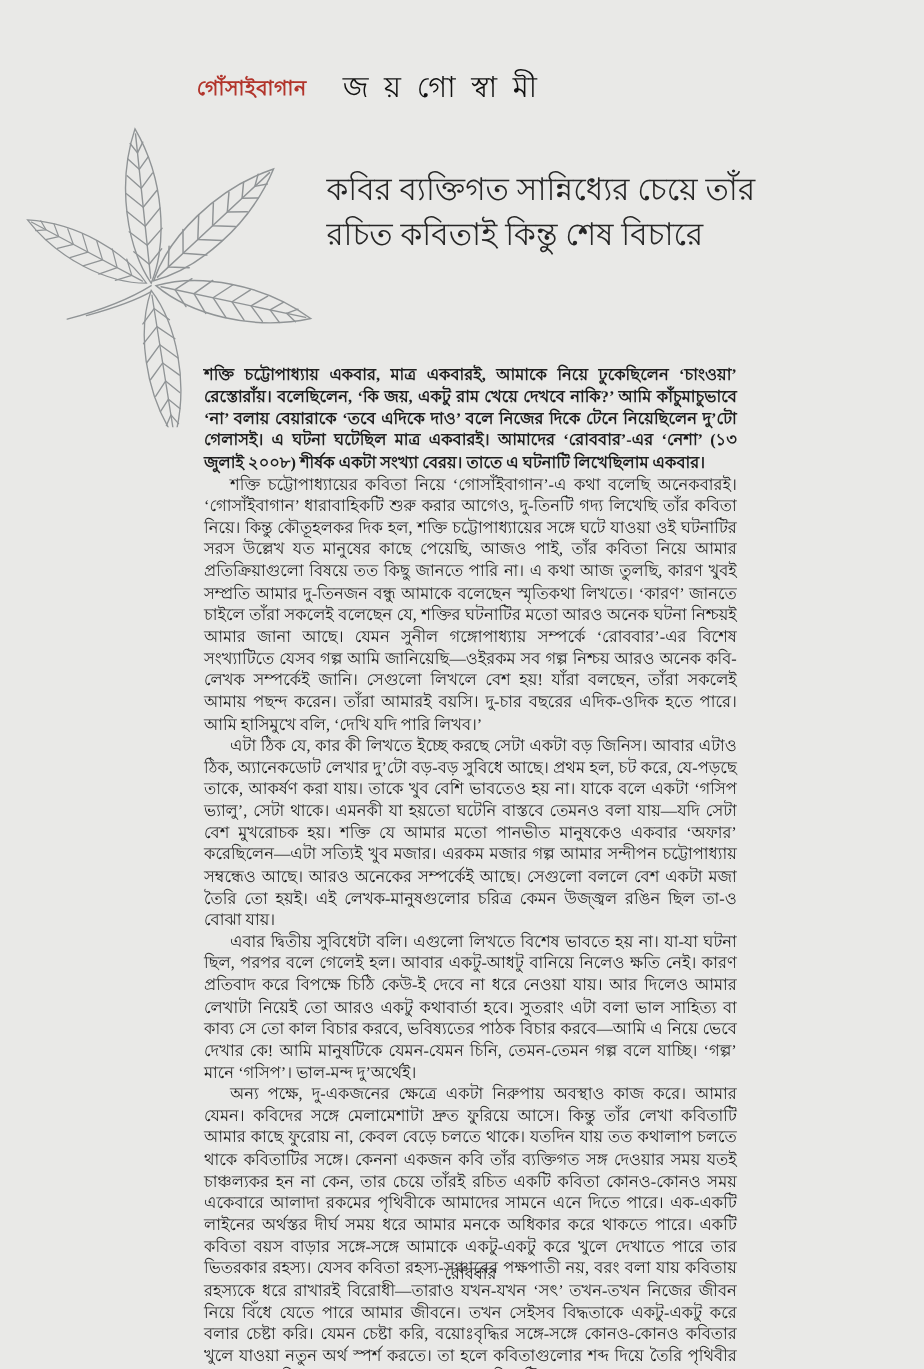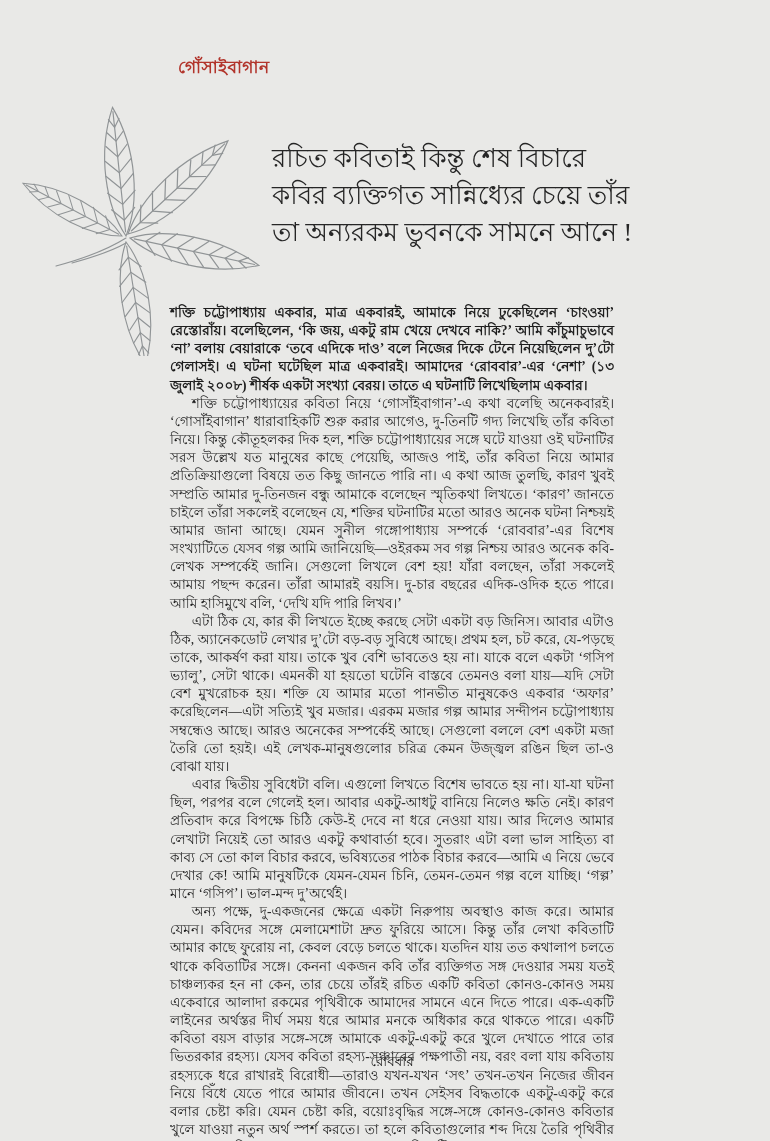--- a/index.html
+++ b/index.html
@@ -7,21 +7,21 @@
   .page{
     position:relative;
     width:770px;height:1141px;
     background:#e9e9e7;
     overflow:hidden;
     font-family:"Liberation Serif","DejaVu Serif",serif;
     color:#1e1e1e;
   }
   
   .masthead{
-    position:absolute;left:178px;top:54px;
+    position:absolute;left:164px;top:54px;
     display:flex;align-items:center;
   }
   .column-title{
     color:#b2352c;
     font-size:17px;font-weight:700;
     letter-spacing:0.5px;
   }
   .author-name{
     margin-left:30px;
     font-size:24px;font-weight:400;color:#111;
@@ -56,20 +56,21 @@
     color:#a89e9b;letter-spacing:4px;
   }
 </style>
 </head>
 <body>
 
 <div class="page">
 
   <header class="masthead">
     <span class="column-title">গোঁসাইবাগান</span>
+    <span class="author-name">জ য়  গো স্বা মী</span>
   </header>
 
   <div class="leaf">
     <span>
     <svg width="260" height="270" viewBox="0 0 260 270" xmlns="http://www.w3.org/2000/svg" fill="none" stroke="#909496" stroke-width="1.1" stroke-linecap="round">
       <defs>
         <g id="lf">
           <path d="M0,0 C-16,-30 -19,-80 0,-122 C19,-80 16,-30 0,0 Z"></path>
           <line x1="0" y1="-4" x2="0" y2="-118"></line>
           <path d="M0,-15 L-11,-26 M0,-15 L11,-26
@@ -88,23 +89,22 @@
       <use href="#lf" transform="translate(116,152) rotate(102) scale(1.08)"></use>
       <use href="#lf" transform="translate(112,156) rotate(171) scale(1.02)"></use>
 
       <path d="M112,152 C96,162 72,172 42,180"></path>
       <path d="M112,157 C98,165 80,171 58,177"></path>
     </svg>
     </span>
   </div>
 
   <div class="pullquote">
+    <div>কবির ব্যক্তিগত সান্নিধ্যের চেয়ে তাঁর</div>
     <div>রচিত কবিতাই কিন্তু শেষ বিচারে</div>
-    <div>কবির ব্যক্তিগত সান্নিধ্যের চেয়ে তাঁর</div>
-    <div>তা অন্যরকম ভুবনকে সামনে আনে !</div>
   </div>
 
   <main class="article-body">
     <p class="noindent">শক্তি চট্টোপাধ্যায় একবার, মাত্র একবারই, আমাকে নিয়ে ঢুকেছিলেন ‘চাংওয়া’ রেস্তোরাঁয়। বলেছিলেন, ‘কি জয়, একটু রাম খেয়ে দেখবে নাকি?’ আমি কাঁচুমাচুভাবে ‘না’ বলায় বেয়ারাকে ‘তবে এদিকে দাও’ বলে নিজের দিকে টেনে নিয়েছিলেন দু’টো গেলাসই। এ ঘটনা ঘটেছিল মাত্র একবারই। আমাদের ‘রোববার’-এর ‘নেশা’ (১৩ জুলাই ২০০৮) শীর্ষক একটা সংখ্যা বেরয়। তাতে এ ঘটনাটি লিখেছিলাম একবার।</p>
     <p>শক্তি চট্টোপাধ্যায়ের কবিতা নিয়ে ‘গোসাঁইবাগান’-এ কথা বলেছি অনেকবারই। ‘গোসাঁইবাগান’ ধারাবাহিকটি শুরু করার আগেও, দু-তিনটি গদ্য লিখেছি তাঁর কবিতা নিয়ে। কিন্তু কৌতূহলকর দিক হল, শক্তি চট্টোপাধ্যায়ের সঙ্গে ঘটে যাওয়া ওই ঘটনাটির সরস উল্লেখ যত মানুষের কাছে পেয়েছি, আজও পাই, তাঁর কবিতা নিয়ে আমার প্রতিক্রিয়াগুলো বিষয়ে তত কিছু জানতে পারি না। এ কথা আজ তুলছি, কারণ খুবই সম্প্রতি আমার দু-তিনজন বন্ধু আমাকে বলেছেন স্মৃতিকথা লিখতে। ‘কারণ’ জানতে চাইলে তাঁরা সকলেই বলেছেন যে, শক্তির ঘটনাটির মতো আরও অনেক ঘটনা নিশ্চয়ই আমার জানা আছে। যেমন সুনীল গঙ্গোপাধ্যায় সম্পর্কে ‘রোববার’-এর বিশেষ সংখ্যাটিতে যেসব গল্প আমি জানিয়েছি—ওইরকম সব গল্প নিশ্চয় আরও অনেক কবি-লেখক সম্পর্কেই জানি। সেগুলো লিখলে বেশ হয়! যাঁরা বলছেন, তাঁরা সকলেই আমায় পছন্দ করেন। তাঁরা আমারই বয়সি। দু-চার বছরের এদিক-ওদিক হতে পারে। আমি হাসিমুখে বলি, ‘দেখি যদি পারি লিখব।’</p>
     <p>এটা ঠিক যে, কার কী লিখতে ইচ্ছে করছে সেটা একটা বড় জিনিস। আবার এটাও ঠিক, অ্যানেকডোট লেখার দু’টো বড়-বড় সুবিধে আছে। প্রথম হল, চট করে, যে-পড়ছে তাকে, আকর্ষণ করা যায়। তাকে খুব বেশি ভাবতেও হয় না। যাকে বলে একটা ‘গসিপ ভ্যালু’, সেটা থাকে। এমনকী যা হয়তো ঘটেনি বাস্তবে তেমনও বলা যায়—যদি সেটা বেশ মুখরোচক হয়। শক্তি যে আমার মতো পানভীত মানুষকেও একবার ‘অফার’ করেছিলেন—এটা সত্যিই খুব মজার। এরকম মজার গল্প আমার সন্দীপন চট্টোপাধ্যায় সম্বন্ধেও আছে। আরও অনেকের সম্পর্কেই আছে। সেগুলো বললে বেশ একটা মজা তৈরি তো হয়ই। এই লেখক-মানুষগুলোর চরিত্র কেমন উজ্জ্বল রঙিন ছিল তা-ও বোঝা যায়।</p>
     <p>এবার দ্বিতীয় সুবিধেটা বলি। এগুলো লিখতে বিশেষ ভাবতে হয় না। যা-যা ঘটনা ছিল, পরপর বলে গেলেই হল। আবার একটু-আধটু বানিয়ে নিলেও ক্ষতি নেই। কারণ প্রতিবাদ করে বিপক্ষে চিঠি কেউ-ই দেবে না ধরে নেওয়া যায়। আর দিলেও আমার লেখাটা নিয়েই তো আরও একটু কথাবার্তা হবে। সুতরাং এটা বলা ভাল সাহিত্য বা কাব্য সে তো কাল বিচার করবে, ভবিষ্যতের পাঠক বিচার করবে—আমি এ নিয়ে ভেবে দেখার কে! আমি মানুষটিকে যেমন-যেমন চিনি, তেমন-তেমন গল্প বলে যাচ্ছি। ‘গল্প’ মানে ‘গসিপ’। ভাল-মন্দ দু’অর্থেই।</p>
     <p>অন্য পক্ষে, দু-একজনের ক্ষেত্রে একটা নিরুপায় অবস্থাও কাজ করে। আমার যেমন। কবিদের সঙ্গে মেলামেশাটা দ্রুত ফুরিয়ে আসে। কিন্তু তাঁর লেখা কবিতাটি আমার কাছে ফুরোয় না, কেবল বেড়ে চলতে থাকে। যতদিন যায় তত কথালাপ চলতে থাকে কবিতাটির সঙ্গে। কেননা একজন কবি তাঁর ব্যক্তিগত সঙ্গ দেওয়ার সময় যতই চাঞ্চল্যকর হন না কেন, তার চেয়ে তাঁরই রচিত একটি কবিতা কোনও-কোনও সময় একেবারে আলাদা রকমের পৃথিবীকে আমাদের সামনে এনে দিতে পারে। এক-একটি লাইনের অর্থস্তর দীর্ঘ সময় ধরে আমার মনকে অধিকার করে থাকতে পারে। একটি কবিতা বয়স বাড়ার সঙ্গে-সঙ্গে আমাকে একটু-একটু করে খুলে দেখাতে পারে তার ভিতরকার রহস্য। যেসব কবিতা রহস্য-সঞ্চারের পক্ষপাতী নয়, বরং বলা যায় কবিতায় রহস্যকে ধরে রাখারই বিরোধী—তারাও যখন-যখন ‘সৎ’ তখন-তখন নিজের জীবন নিয়ে বিঁধে যেতে পারে আমার জীবনে। তখন সেইসব বিদ্ধতাকে একটু-একটু করে বলার চেষ্টা করি। যেমন চেষ্টা করি, বয়োঃবৃদ্ধির সঙ্গে-সঙ্গে কোনও-কোনও কবিতার খুলে যাওয়া নতুন অর্থ স্পর্শ করতে। তা হলে কবিতাগুলোর শব্দ দিয়ে তৈরি পৃথিবীর মধ্যে আরও কিছুক্ষণ বাস করা যায়। এক তো কবিতাটি</p>
   </main>
 

